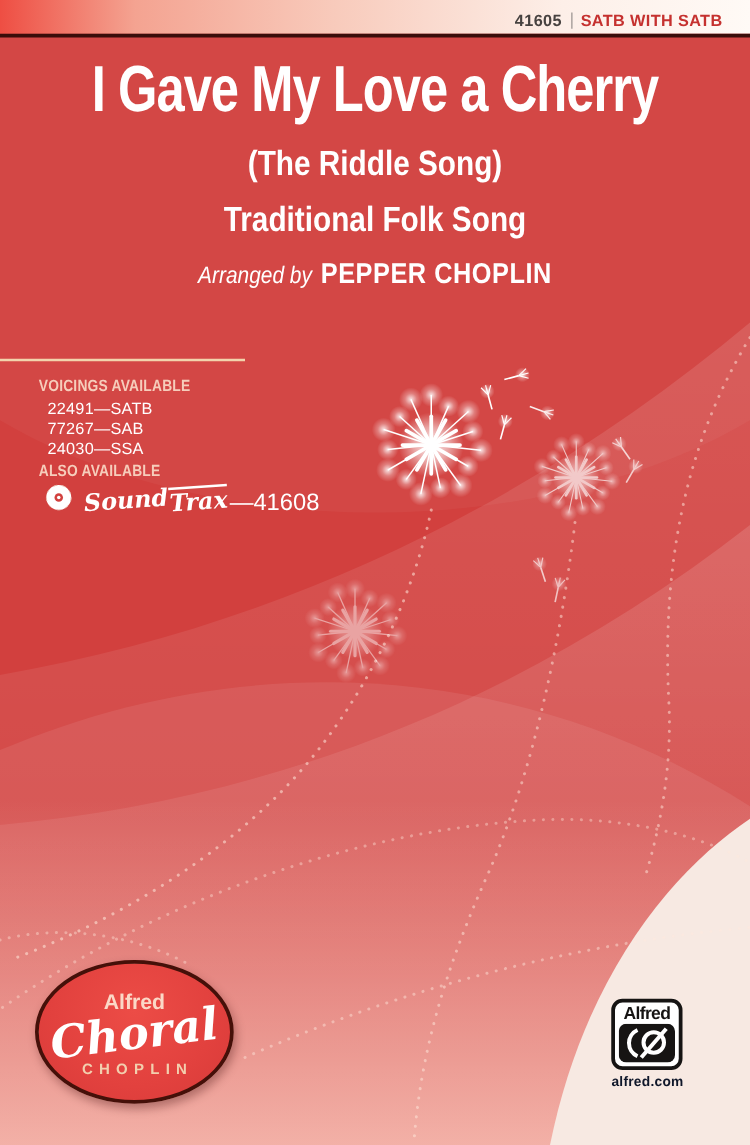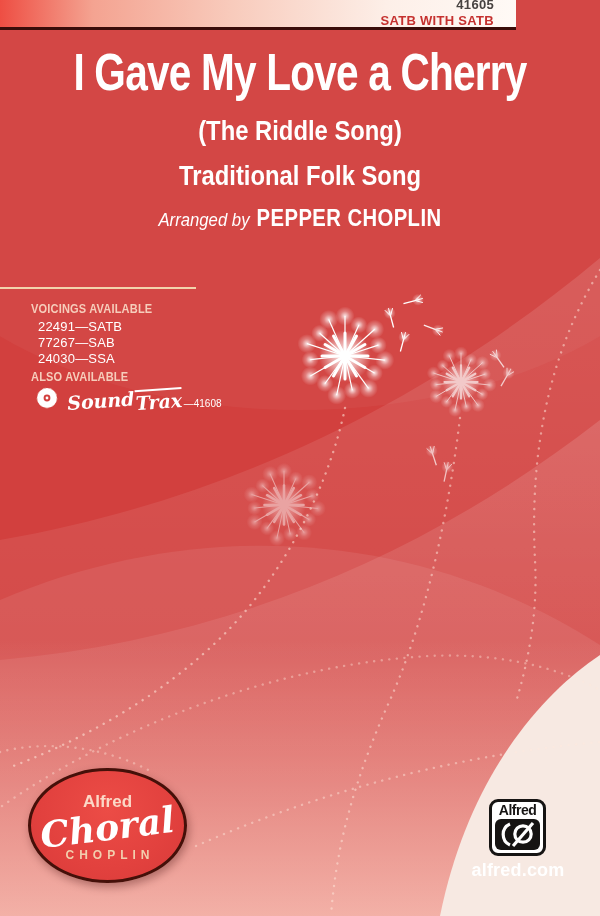--- a/index.html
+++ b/index.html
@@ -4,27 +4,27 @@
 <style>
   html,body{margin:0;padding:0;background:#888;}
   .cover{
     position:relative;width:600px;height:916px;overflow:hidden;
     background:#d2403e;
     font-family:"Liberation Sans",sans-serif;
     -webkit-font-smoothing:antialiased;
   }
   
   .top-strip{
-    position:absolute;left:0;top:0;width:516px;height:30px;z-index:5;
+    position:absolute;left:0;top:0;width:600px;height:30px;z-index:5;
     background:linear-gradient(to right,#ee4e43 0%,#f4a391 18%,#f8cbbc 45%,#fdefe8 75%,#fffaf6 100%);
     border-bottom:3px solid #3a0d0a;
     box-sizing:border-box;
-    display:flex;align-items:flex-end;justify-content:center;
+    display:flex;align-items:flex-end;justify-content:flex-end;
     padding:0 22px 3px 0;
-    font-size:13px;font-weight:bold;letter-spacing:.3px;flex-direction:column;
+    font-size:13px;font-weight:bold;letter-spacing:.3px;
   }
   .top-strip .cat{color:#474240;}
   .top-strip .sep{width:1px;height:13px;background:#9a9390;margin:0 7px 1px 7px;}
   .top-strip .fmt{color:#c5312f;}
   
   .bg-art{position:absolute;left:0;top:0;z-index:1;}
   
   .txt{position:absolute;left:0;width:600px;text-align:center;color:#fff;z-index:4;}
   .title{top:44px;font-size:52px;line-height:56px;font-weight:bold;letter-spacing:-1px;
          transform:scaleX(.78);transform-origin:50% 50%;white-space:nowrap;}
@@ -39,40 +39,40 @@
               transform:scaleX(.85);transform-origin:0 50%;white-space:nowrap;z-index:4;}
   .vo-head{left:31px;top:301px;}
   .also-head{left:31px;top:369px;}
   .vo-list{position:absolute;left:38px;top:319px;margin:0;padding:0;list-style:none;
            color:#ffffff;font-size:13px;line-height:16px;letter-spacing:.2px;z-index:4;}
   .soundtrax{position:absolute;left:36px;top:386px;display:flex;align-items:center;color:#fff;z-index:4;}
   .cd{margin-right:9px;}
   .st-script{font-family:"DejaVu Serif",serif;font-style:italic;font-weight:bold;font-size:19px;
              transform:rotate(-4deg);display:inline-block;}
   .st-script .trax{display:inline-block;transform:translateY(5px);margin-left:1px;border-top:2px solid #fff;padding-top:0px;}
-  .st-num{font-size:10px;margin-left:2px;transform:translateY(5px);display:inline-block;}
+  .st-num{font-size:19px;margin-left:2px;transform:translateY(5px);display:inline-block;}
   
   .badge{
     position:absolute;left:28px;top:768px;width:159px;height:115px;z-index:4;
     border-radius:50%;border:3px solid #451009;box-sizing:border-box;
     background:radial-gradient(ellipse at 50% 35%,#ec4c46 0%,#e2413e 60%,#d83a39 100%);
     display:flex;flex-direction:column;align-items:center;justify-content:center;
     box-shadow:2px 4px 8px rgba(60,10,8,.35);
   }
   .badge .b1{font-size:17px;font-weight:bold;color:#fbd8c7;margin-top:2px;}
   .badge .b2{font-family:"DejaVu Serif",serif;font-style:italic;font-weight:bold;font-size:36px;
              line-height:34px;color:#ffffff;transform:rotate(-7deg);margin-top:-2px;}
   .badge .b3{font-size:12px;font-weight:bold;letter-spacing:5px;color:#f2cfae;margin-top:4px;margin-left:5px;}
   
   .pub{position:absolute;left:489px;top:799px;width:57px;height:57px;z-index:4;
        background:#fff;border:3px solid #161413;border-radius:9px;box-sizing:border-box;
        display:flex;flex-direction:column;align-items:center;}
   .pub .pname{font-size:14px;font-weight:bold;color:#161413;line-height:17px;letter-spacing:-.5px;}
   .website{position:absolute;left:462px;top:860px;width:112px;text-align:center;z-index:4;
-           font-size:18px;font-weight:bold;color:#ffffff;letter-spacing:.2px;}
+           font-size:11px;font-weight:bold;color:#0f172a;letter-spacing:.2px;}
 </style>
 </head>
 <body>
 
 <div class="cover">
 
   <svg class="bg-art" width="600" height="916" viewBox="0 0 600 916">
     <defs>
       <radialGradient id="glowG">
         <stop offset="0" stop-color="#ffffff" stop-opacity=".95"></stop>

